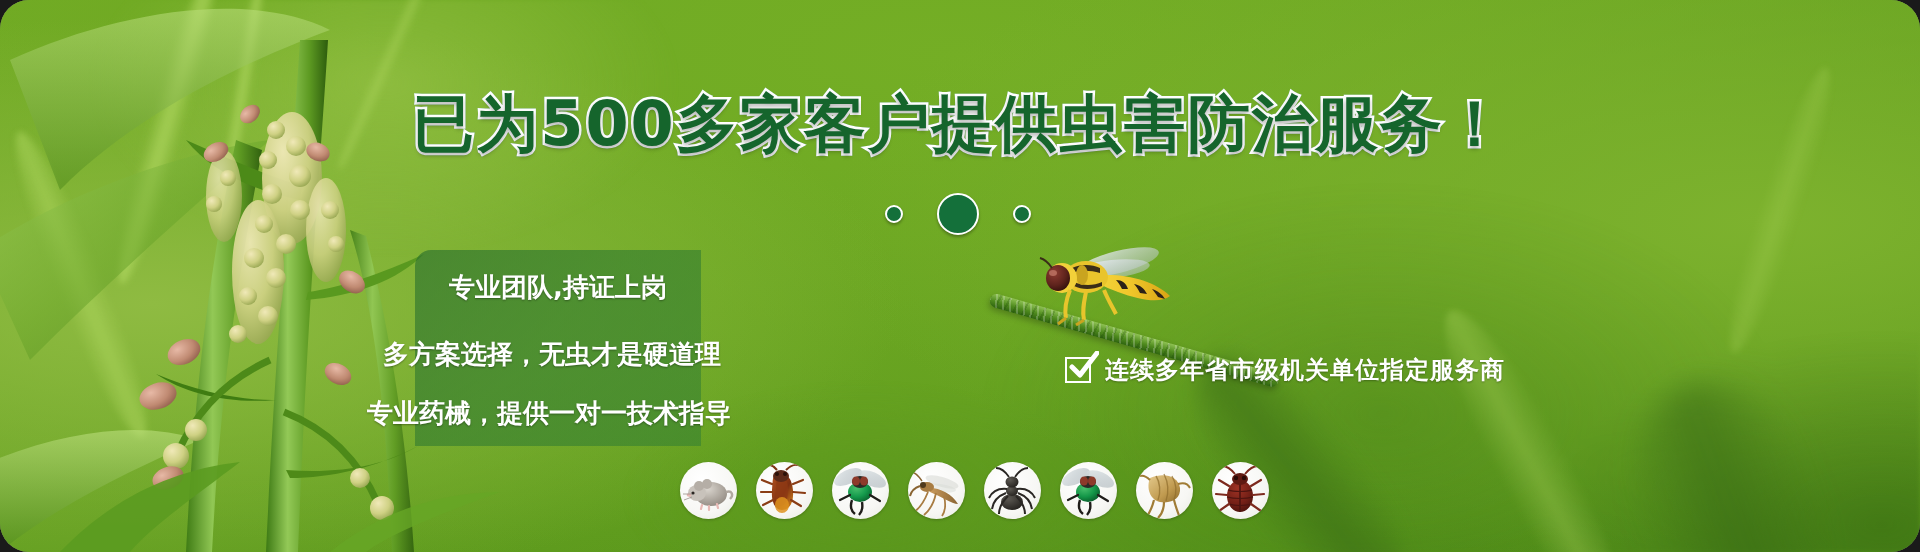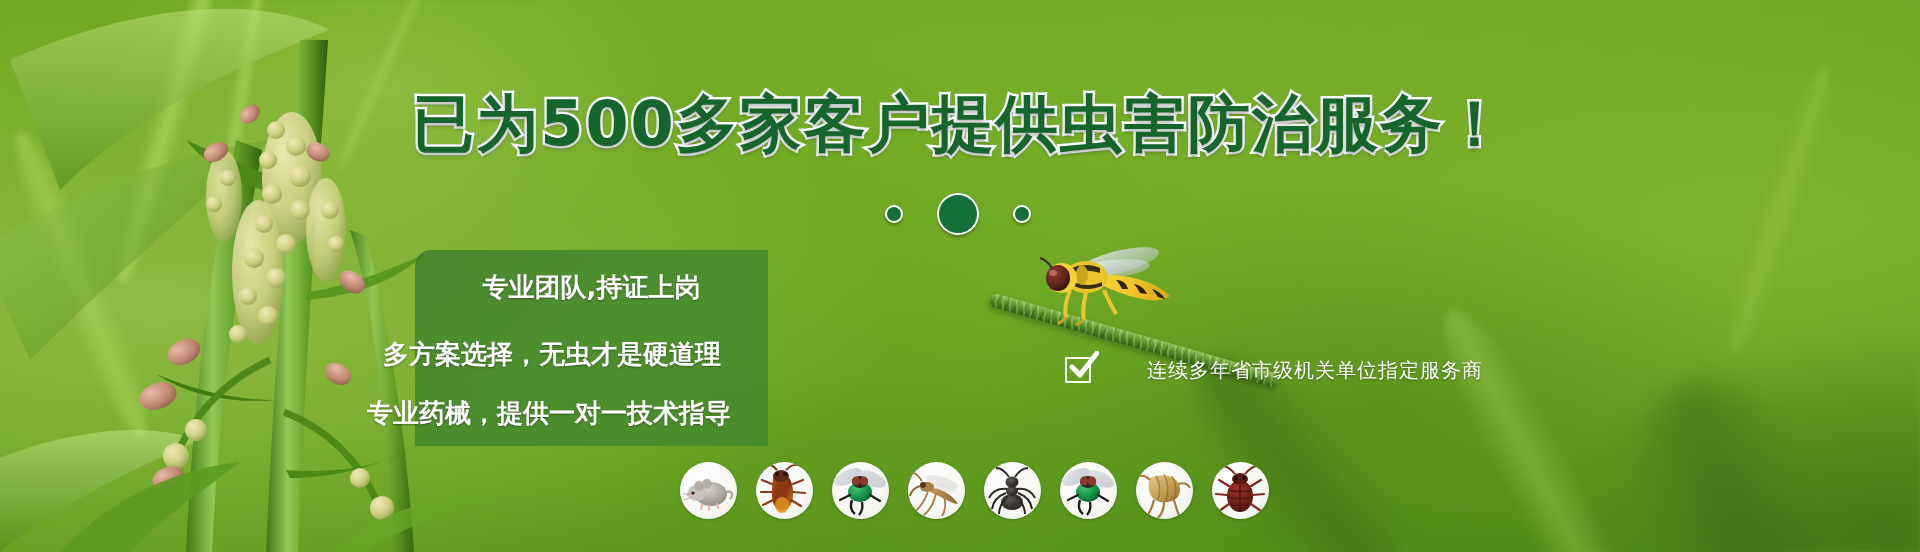--- a/index.html
+++ b/index.html
@@ -9,20 +9,21 @@
   }
   * { box-sizing: border-box; }
 
   .banner {
     position: relative;
     width: 1920px;
     height: 552px;
     overflow: hidden;
     font-family: "Liberation Sans", "DejaVu Sans", sans-serif;
     background: #737373;
+    border-radius: 29px;
   }
 
   
   .bg-base {
     position: absolute;
     inset: 0;
     background:
       radial-gradient(ellipse 60% 80% at 8% 55%, #8fbb42 0%, rgba(143,187,66,0) 65%),
       radial-gradient(ellipse 70% 90% at 92% 40%, #7db22e 0%, rgba(125,178,46,0) 70%),
       radial-gradient(ellipse 120% 140% at 50% 10%, #74ae25 0%, rgba(116,174,37,0) 70%),
@@ -100,21 +101,21 @@
     box-shadow: 0 2px 3px rgba(0,0,0,0.3);
   }
   .dot.small { width: 18px; height: 18px; }
   .dot.large { width: 42px; height: 42px; }
 
   
   .panel {
     position: absolute;
     left: 415px;
     top: 250px;
-    width: 353px;
+    width: 286px;
     height: 196px;
     background: linear-gradient(135deg, rgba(40,110,45,0.62) 0%, rgba(48,122,48,0.60) 45%, rgba(52,128,50,0.58) 100%);
     border-radius: 16px 0 0 0;
     padding: 18px 16px 0 16px;
   }
   .panel-line {
     color: #ffffff;
     font-family: "DejaVu Sans", sans-serif;
     font-weight: 700;
     text-shadow: 0 1px 2px rgba(0,0,0,0.35);
@@ -179,26 +180,25 @@
   .check-box .tick {
     position: absolute;
     left: 2px;
     top: -8px;
     width: 30px;
     height: 30px;
   }
   .bullet-text {
     color: #ffffff;
     font-family: "DejaVu Sans", sans-serif;
-    font-size: 20px;
-    font-weight: 400;
+    font-size: 24px;
+    font-weight: 700;
     letter-spacing: 1px;
     text-shadow: 0 1px 2px rgba(0,0,0,0.3);
     white-space: nowrap;
-    margin-left: 42px;
   }
 
   
   .pests {
     position: absolute;
     left: 680px;
     top: 462px;
     display: flex;
     gap: 19px;
   }

